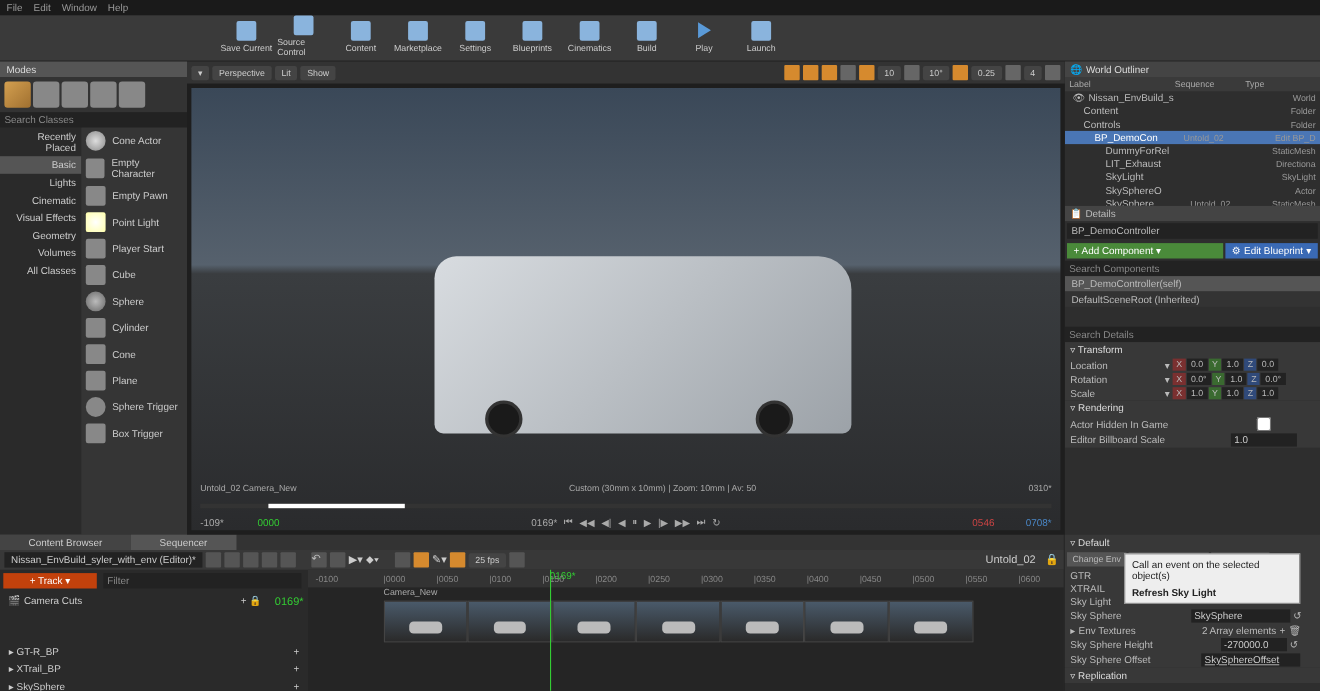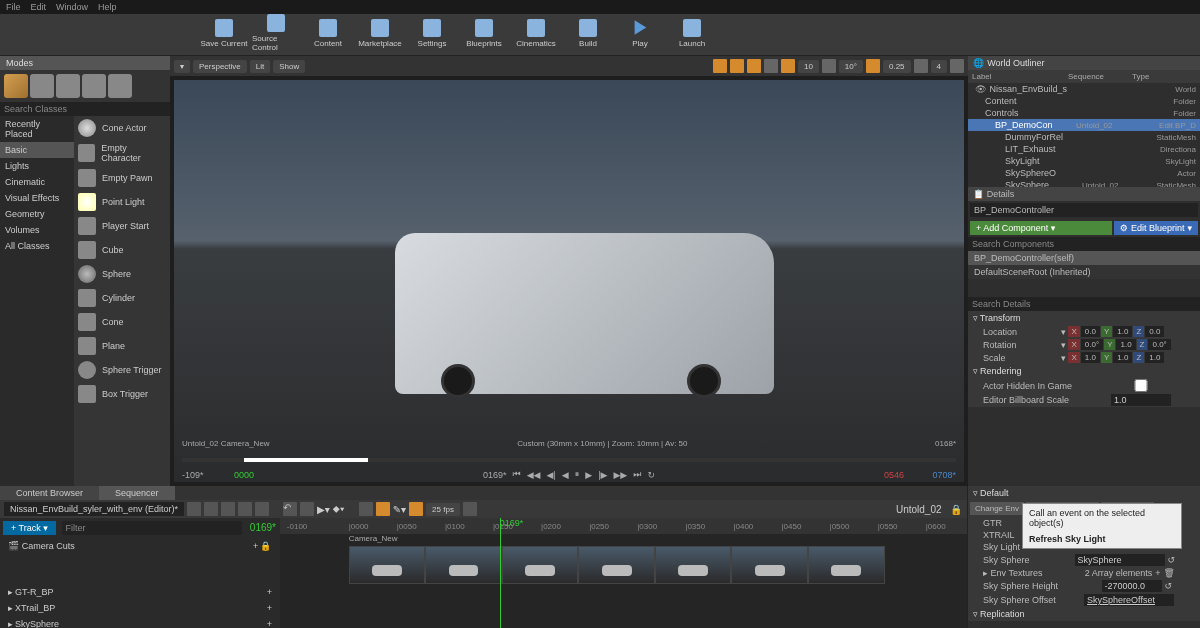--- a/index.html
+++ b/index.html
@@ -11,21 +11,21 @@
 .tool-btn .ico { width: 18px; height: 18px; background: #8ab4dd; border-radius: 2px; }
 .tool-btn .lbl { font-size: 8px; color: #ccc; margin-top: 2px; }
 .content-row { display: flex; height: 430px; }
 .left-panel { width: 170px; background: #2e2e2e; display: flex; flex-direction: column; }
 .modes-tab { background: #555; padding: 2px 6px; font-size: 9px; color: #ddd; }
 .modes-icons { display: flex; gap: 2px; padding: 4px; background: #333; }
 .mode-ico { width: 24px; height: 24px; background: linear-gradient(135deg,#d4a050,#a07030); border-radius: 3px; }
 .search-cls { background: #222; padding: 2px 4px; font-size: 9px; color: #888; }
 .cat-row { display: flex; }
 .cat-list { width: 74px; background: #2a2a2a; }
-.cat-item { padding: 3px 5px; font-size: 9px; color: #ccc; cursor: pointer; }
+.cat-item { padding: 3px 5px; font-size: 9px; color: #ccc; cursor: pointer; text-align: right; }
 .cat-item.active { background: #555; }
 .actor-list { flex: 1; background: #353535; overflow-y: auto; }
 .actor-item { display: flex; align-items: center; gap: 6px; padding: 3px 4px; cursor: pointer; }
 .actor-ico { width: 18px; height: 18px; background: #888; border-radius: 2px; }
 .actor-lbl { font-size: 9px; color: #ccc; }
 .viewport { flex: 1; background: #1e1e1e; position: relative; display: flex; flex-direction: column; }
 .vp-toolbar { height: 20px; background: #333; display: flex; align-items: center; padding: 0 4px; gap: 3px; }
 .vp-btn { background: #444; padding: 2px 6px; font-size: 8px; color: #ccc; border-radius: 2px; cursor: pointer; }
 .vp-spacer { flex: 1; }
 .vp-ico { width: 14px; height: 14px; background: #666; border-radius: 1px; }
@@ -56,41 +56,41 @@
 .details { flex: 1; overflow: hidden; }
 .det-hdr { background: #444; padding: 2px 5px; }
 .det-name { background: #222; padding: 2px 4px; margin: 2px; }
 .det-btns { display: flex; gap: 2px; padding: 2px; }
 .btn-green { background: #4a8a3a; color: #fff; padding: 2px 6px; flex: 1; cursor: pointer; }
 .btn-blue { background: #3a6ab5; color: #fff; padding: 2px 6px; cursor: pointer; display: flex; align-items: center; gap: 3px; }
 .comp-row { padding: 2px 6px; background: #333; }
 .comp-row.sel { background: #555; }
 .det-section { background: #383838; }
 .det-sec-hdr { padding: 2px 5px; color: #ddd; }
-.det-prop { display: flex; align-items: center; padding: 1px 15px; gap: 3px; }
+.det-prop { display: flex; align-items: center; padding: 1px 5px; gap: 3px; }
 .det-prop-lbl { flex: 0.9; color: #bbb; }
 .xyz { display: flex; gap: 1px; flex: 1.4; }
 .xyz span { padding: 1px 3px; font-size: 8px; }
 .xyz .x { background: #7a3030; } .xyz .y { background: #3a6a30; } .xyz .z { background: #304a7a; }
 .xyz .v { background: #222; padding: 1px 4px; }
 .def-btns { display: flex; gap: 2px; padding: 2px; }
 .def-btn { background: #555; padding: 2px 5px; font-size: 8px; cursor: pointer; }
 .tooltip { position: absolute; right: 18px; top: 503px; background: #eee; color: #222; padding: 4px 6px; font-size: 9px; border: 1px solid #888; z-index: 100; width: 160px; }
 .bottom-area { height: 142px; background: #2e2e2e; display: flex; }
 .seq-panel { flex: 1; display: flex; flex-direction: column; border-right: 1px solid #222; }
 .tabs-row { display: flex; background: #333; height: 16px; }
-.tab { padding: 2px 16px; font-size: 9px; background: #444; color: #ccc; cursor: pointer; }
+.tab { padding: 2px 26px; font-size: 9px; background: #444; color: #ccc; cursor: pointer; }
 .tab.active { background: #555; }
 .seq-toolbar { display: flex; align-items: center; gap: 3px; padding: 2px 4px; background: #383838; height: 22px; }
 .seq-name { background: #222; padding: 2px 6px; font-size: 9px; color: #ccc; }
 .seq-ico { width: 14px; height: 14px; background: #555; border-radius: 1px; cursor: pointer; }
 .seq-ico.orange { background: #d68a2e; }
 .seq-body { flex: 1; display: flex; }
 .seq-tracks { width: 280px; background: #2a2a2a; }
-.track-btn { display: inline-block; background: #0369a1; color: #fff; padding: 2px 8px; margin: 3px; font-size: 9px; cursor: pointer; }
+.track-btn { display: inline-block; background: #c2410c; color: #fff; padding: 2px 24px; margin: 3px; font-size: 9px; cursor: pointer; }
 .filter-inp { background: #222; padding: 2px 4px; width: 180px; display: inline-block; color: #888; font-size: 9px; }
 .track-row { padding: 3px 8px; font-size: 9px; color: #ccc; display: flex; align-items: center; justify-content: space-between; }
 .seq-timeline { flex: 1; background: #252525; position: relative; }
 .tl-ruler { height: 16px; background: #333; display: flex; align-items: center; font-size: 8px; color: #888; position: relative; }
 .tl-tick { position: absolute; }
 .tl-marker { position: absolute; top: 0; color: #3c3; font-size: 9px; }
 .tl-thumbs { display: flex; margin-top: 4px; height: 38px; }
 .thumb { flex: 1; background: linear-gradient(180deg,#4a5a6a,#2a2a2a); border: 1px solid #444; position: relative; }
 .thumb::after { content:""; position: absolute; left: 30%; top: 50%; width: 40%; height: 30%; background: #bbb; border-radius: 4px; }
 .det-right { width: 232px; background: #2e2e2e; font-size: 9px; }
@@ -246,21 +246,21 @@
       <div class="vp-ico"></div>
     </div>
     <div class="vp-view">
       <div class="car">
         <div class="wheel l"></div>
         <div class="wheel r"></div>
       </div>
       <div class="vp-info">
         <span>Untold_02  Camera_New</span>
         <span>Custom (30mm x 10mm) | Zoom: 10mm | Av: 50</span>
-        <span>0168*</span>
+        <span>0310*</span>
       </div>
       <div class="vp-timeline">
           <div class="prog"></div>
         </div>
       <div class="vp-transport">
         <span class="vp-tnum l1">-109*</span>
         <span class="vp-tnum l2">0000</span>
         <span>0169*</span>
         <span>⏮</span>
         <span>◀◀</span>

